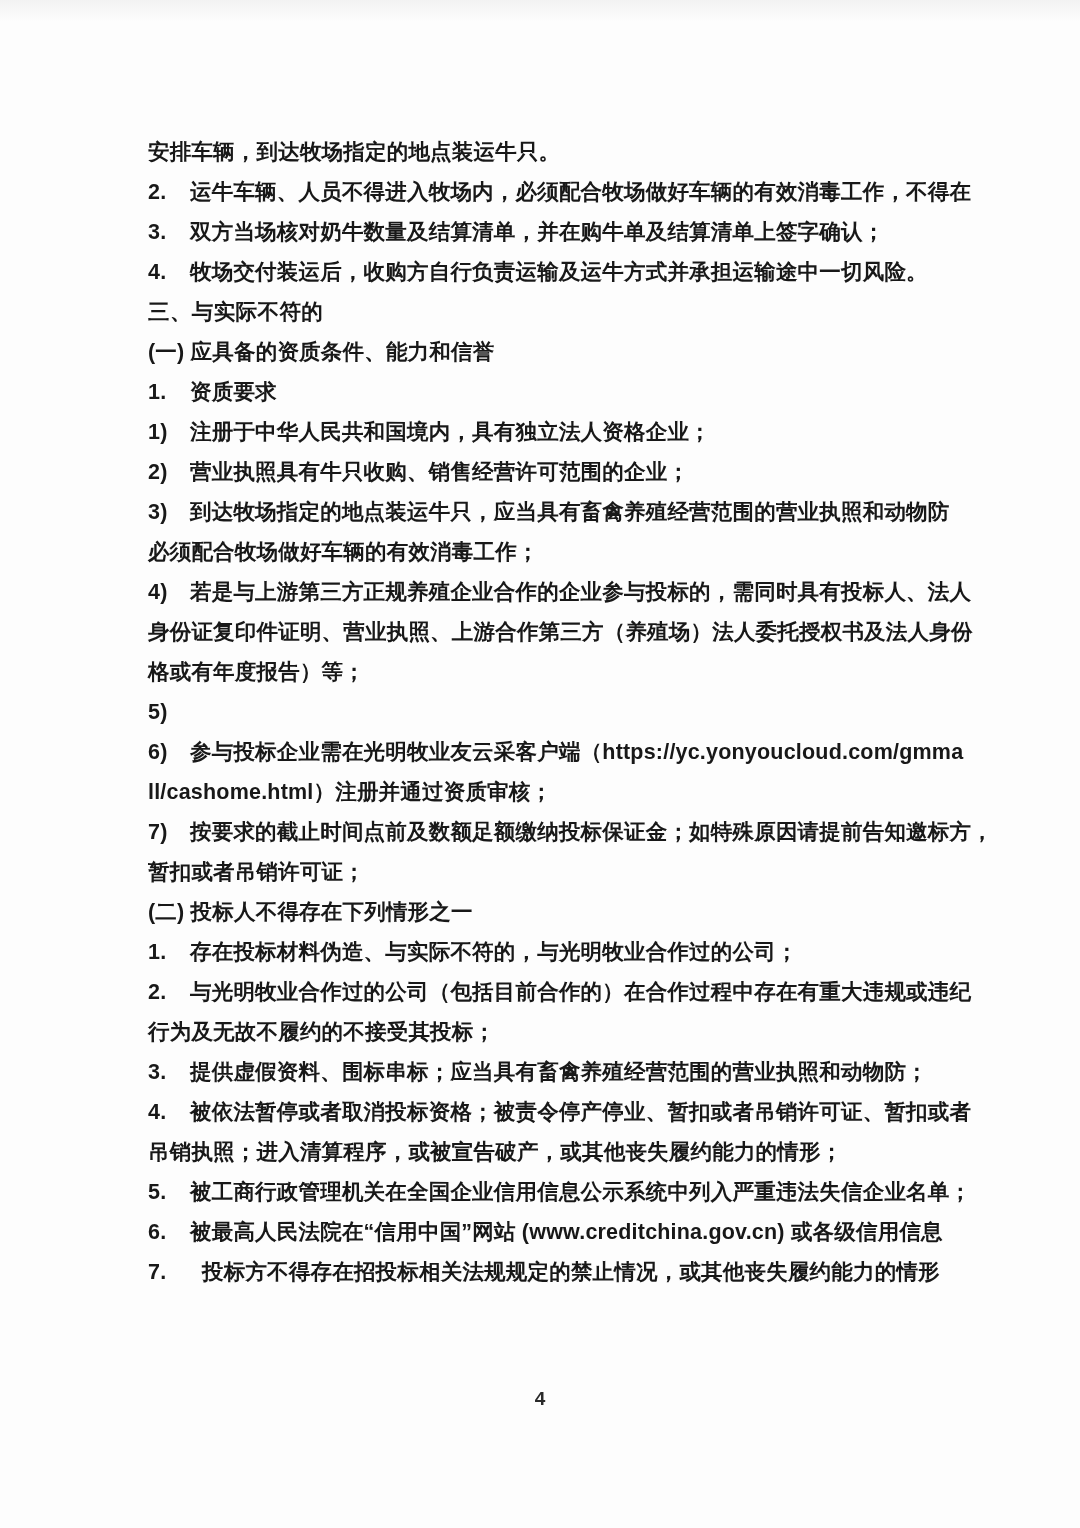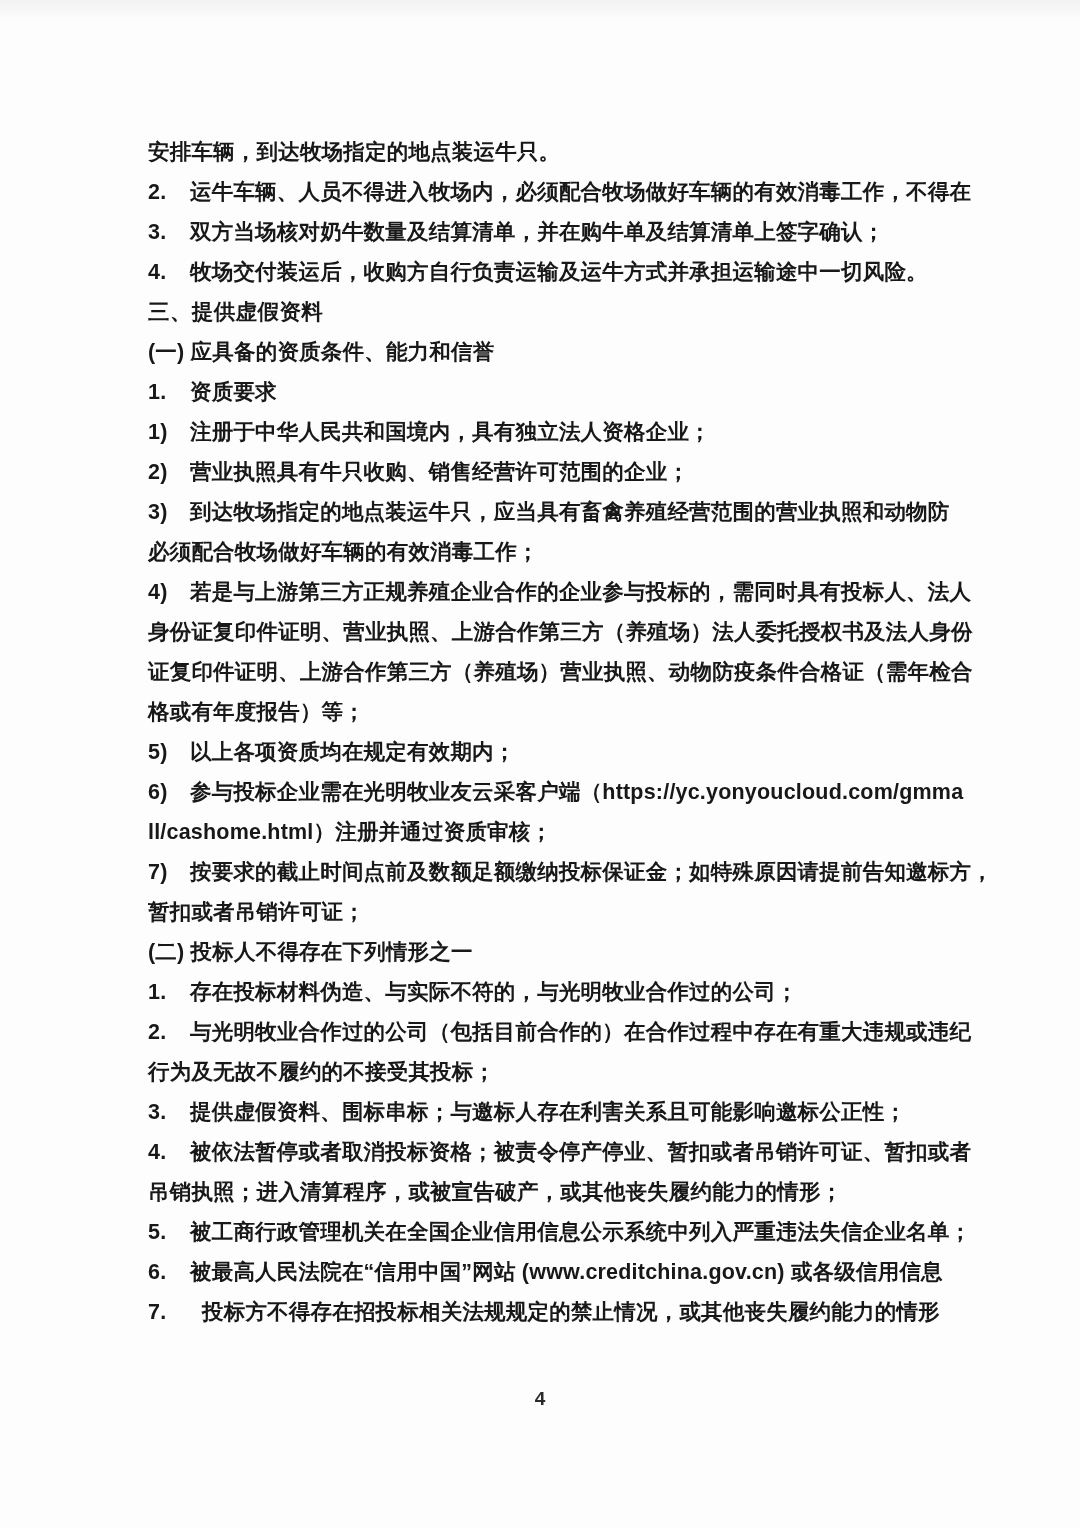--- a/index.html
+++ b/index.html
@@ -101,21 +101,21 @@
         <span>运牛车辆、人员不得进入牧场内，必须配合牧场做好车辆的有效消毒工作，不得在</span>
       </div>
       <div class="line body row">
         <span class="marker w-num">3.</span>
         <span>双方当场核对奶牛数量及结算清单，并在购牛单及结算清单上签字确认；</span>
       </div>
       <div class="line body row">
         <span class="marker w-num">4.</span>
         <span>牧场交付装运后，收购方自行负责运输及运牛方式并承担运输途中一切风险。</span>
       </div>
-      <div class="line heading">三、提供虚假资料</div>
+      <div class="line heading">三、与实际不符的</div>
       <div class="line sub">(一) 应具备的资质条件、能力和信誉</div>
       <div class="line body row">
         <span class="marker w-num">1.</span>
         <span>资质要求</span>
       </div>
       <div class="line body row">
         <span class="marker w-paren">1)</span>
         <span>注册于中华人民共和国境内，具有独立法人资格企业；</span>
       </div>
       <div class="line body row">
@@ -125,25 +125,23 @@
       <div class="line body row">
         <span class="marker w-paren">3)</span>
         <span>到达牧场指定的地点装运牛只，应当具有畜禽养殖经营范围的营业执照和动物防</span>
       </div>
       <div class="line body">必须配合牧场做好车辆的有效消毒工作；</div>
       <div class="line body row">
         <span class="marker w-paren">4)</span>
         <span>若是与上游第三方正规养殖企业合作的企业参与投标的，需同时具有投标人、法人</span>
       </div>
       <div class="line body">身份证复印件证明、营业执照、上游合作第三方（养殖场）法人委托授权书及法人身份</div>
-      <div class="line body">证复印件证明、上游合作第三方（养殖场）营业执照、动物防疫条件合格证（需年检合</div>
       <div class="line body">格或有年度报告）等；</div>
       <div class="line body row">
         <span class="marker w-paren">5)</span>
-        <span>以上各项资质均在规定有效期内；</span>
       </div>
       <div class="line body row">
         <span class="marker w-paren">6)</span>
         <span>参与投标企业需在光明牧业友云采客户端（https://yc.yonyoucloud.com/gmma</span>
       </div>
       <div class="line body">ll/cashome.html）注册并通过资质审核；</div>
       <div class="line body row">
         <span class="marker w-paren">7)</span>
         <span>按要求的截止时间点前及数额足额缴纳投标保证金；如特殊原因请提前告知邀标方，</span>
       </div>
@@ -153,21 +151,21 @@
         <span class="marker w-num">1.</span>
         <span>存在投标材料伪造、与实际不符的，与光明牧业合作过的公司；</span>
       </div>
       <div class="line body row">
         <span class="marker w-num">2.</span>
         <span>与光明牧业合作过的公司（包括目前合作的）在合作过程中存在有重大违规或违纪</span>
       </div>
       <div class="line body">行为及无故不履约的不接受其投标；</div>
       <div class="line body row">
         <span class="marker w-num">3.</span>
-        <span>提供虚假资料、围标串标；与邀标人存在利害关系且可能影响邀标公正性；</span>
+        <span>提供虚假资料、围标串标；应当具有畜禽养殖经营范围的营业执照和动物防；</span>
       </div>
       <div class="line body row">
         <span class="marker w-num">4.</span>
         <span>被依法暂停或者取消投标资格；被责令停产停业、暂扣或者吊销许可证、暂扣或者</span>
       </div>
       <div class="line body">吊销执照；进入清算程序，或被宣告破产，或其他丧失履约能力的情形；</div>
       <div class="line body row">
         <span class="marker w-num">5.</span>
         <span>被工商行政管理机关在全国企业信用信息公示系统中列入严重违法失信企业名单；</span>
       </div>

